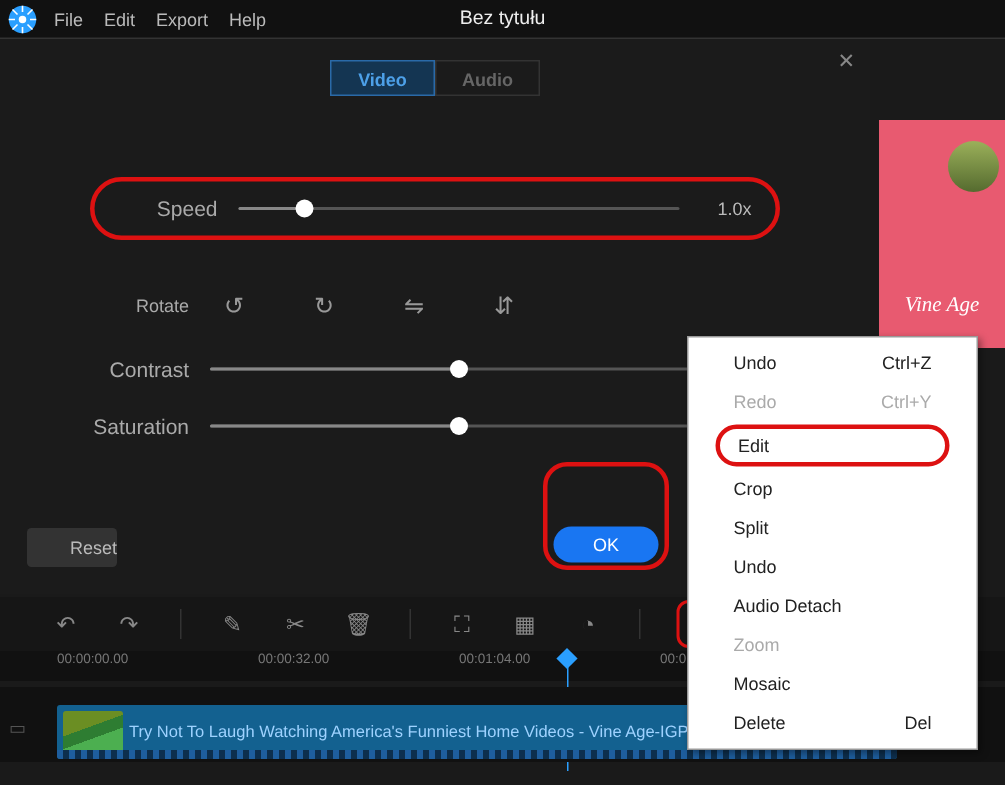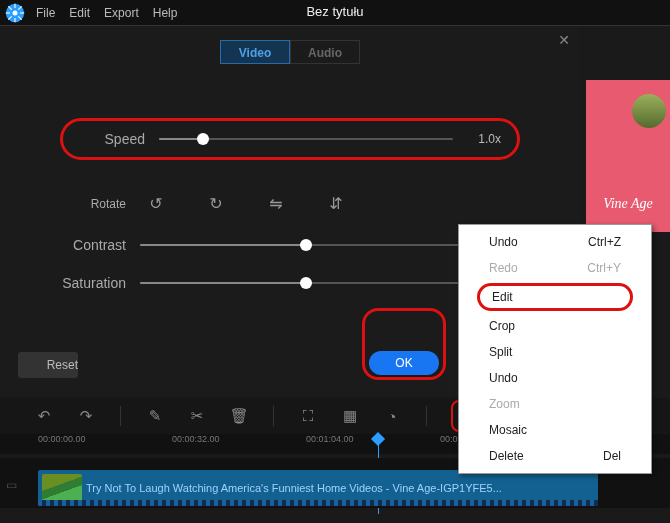--- a/index.html
+++ b/index.html
@@ -200,20 +200,23 @@
     </div>
     <div class="item">
       <span>Crop</span>
     </div>
     <div class="item">
       <span>Split</span>
     </div>
     <div class="item">
       <span>Undo</span>
     </div>
+    <div class="item">
+      <span>Audio Detach</span>
+    </div>
     <div class="item disabled">
       <span>Zoom</span>
     </div>
     <div class="item">
       <span>Mosaic</span>
     </div>
     <div class="item">
       <span>Delete</span>
       <span>Del</span>
     </div>

